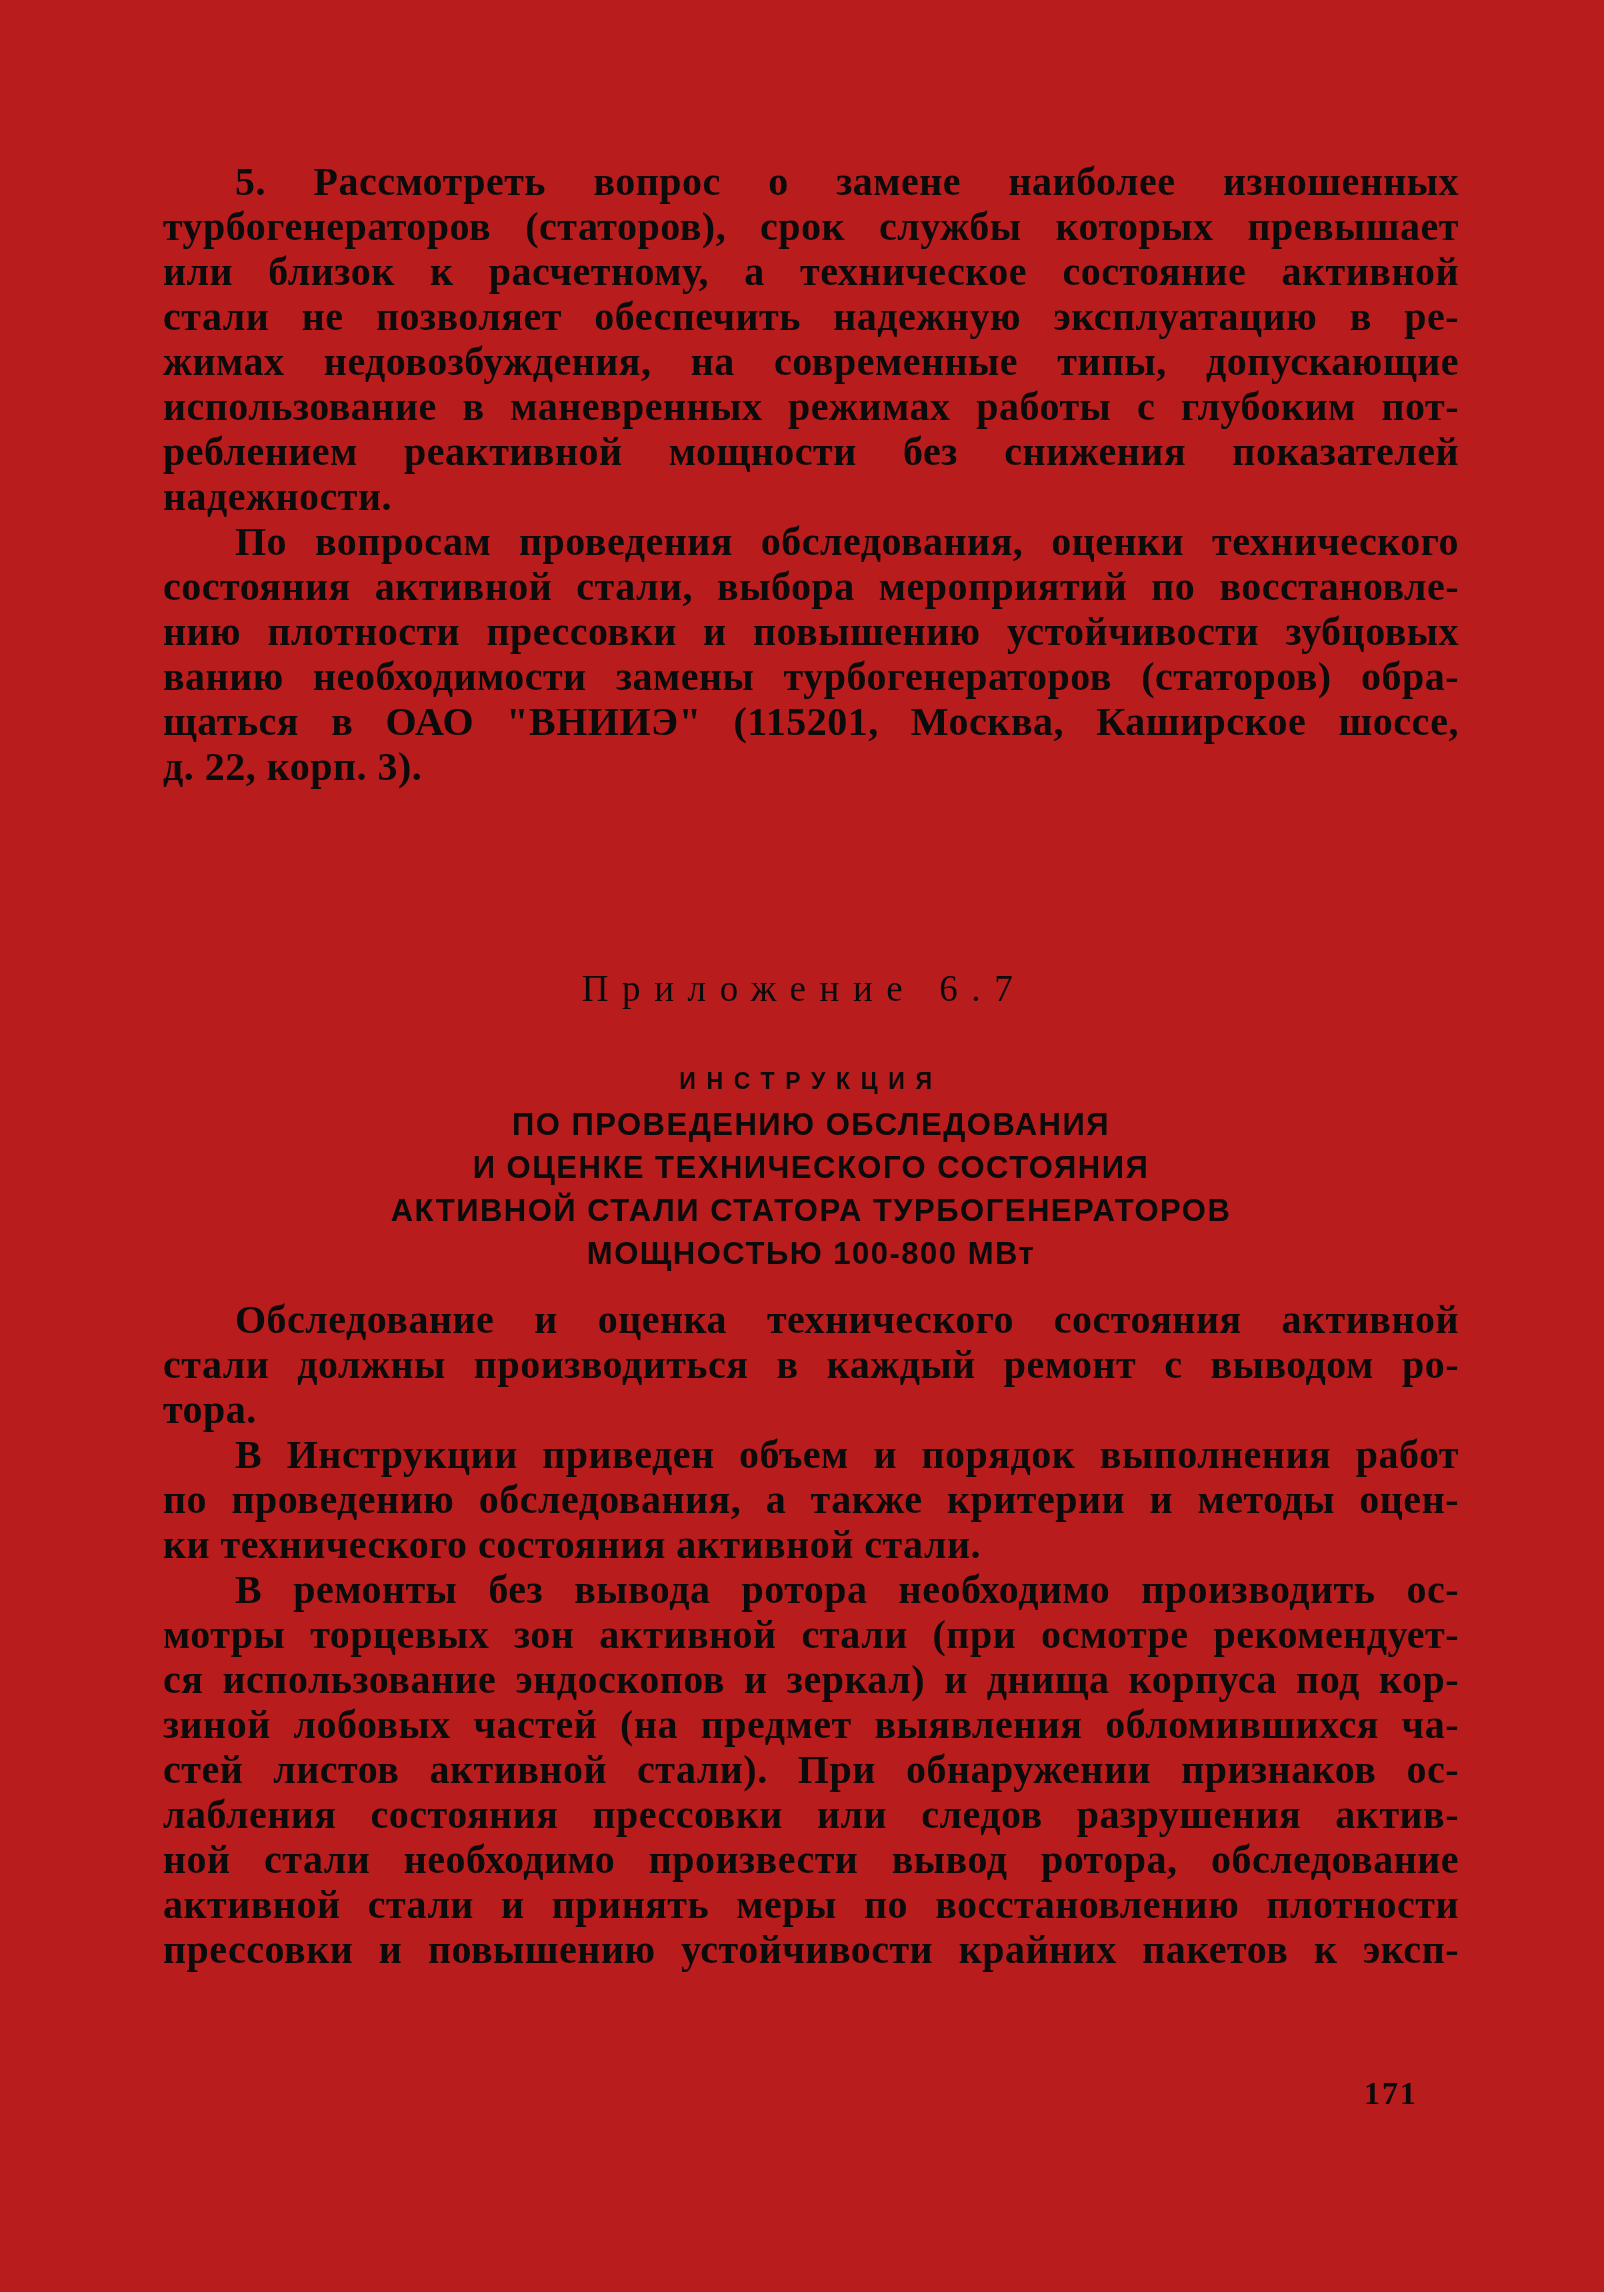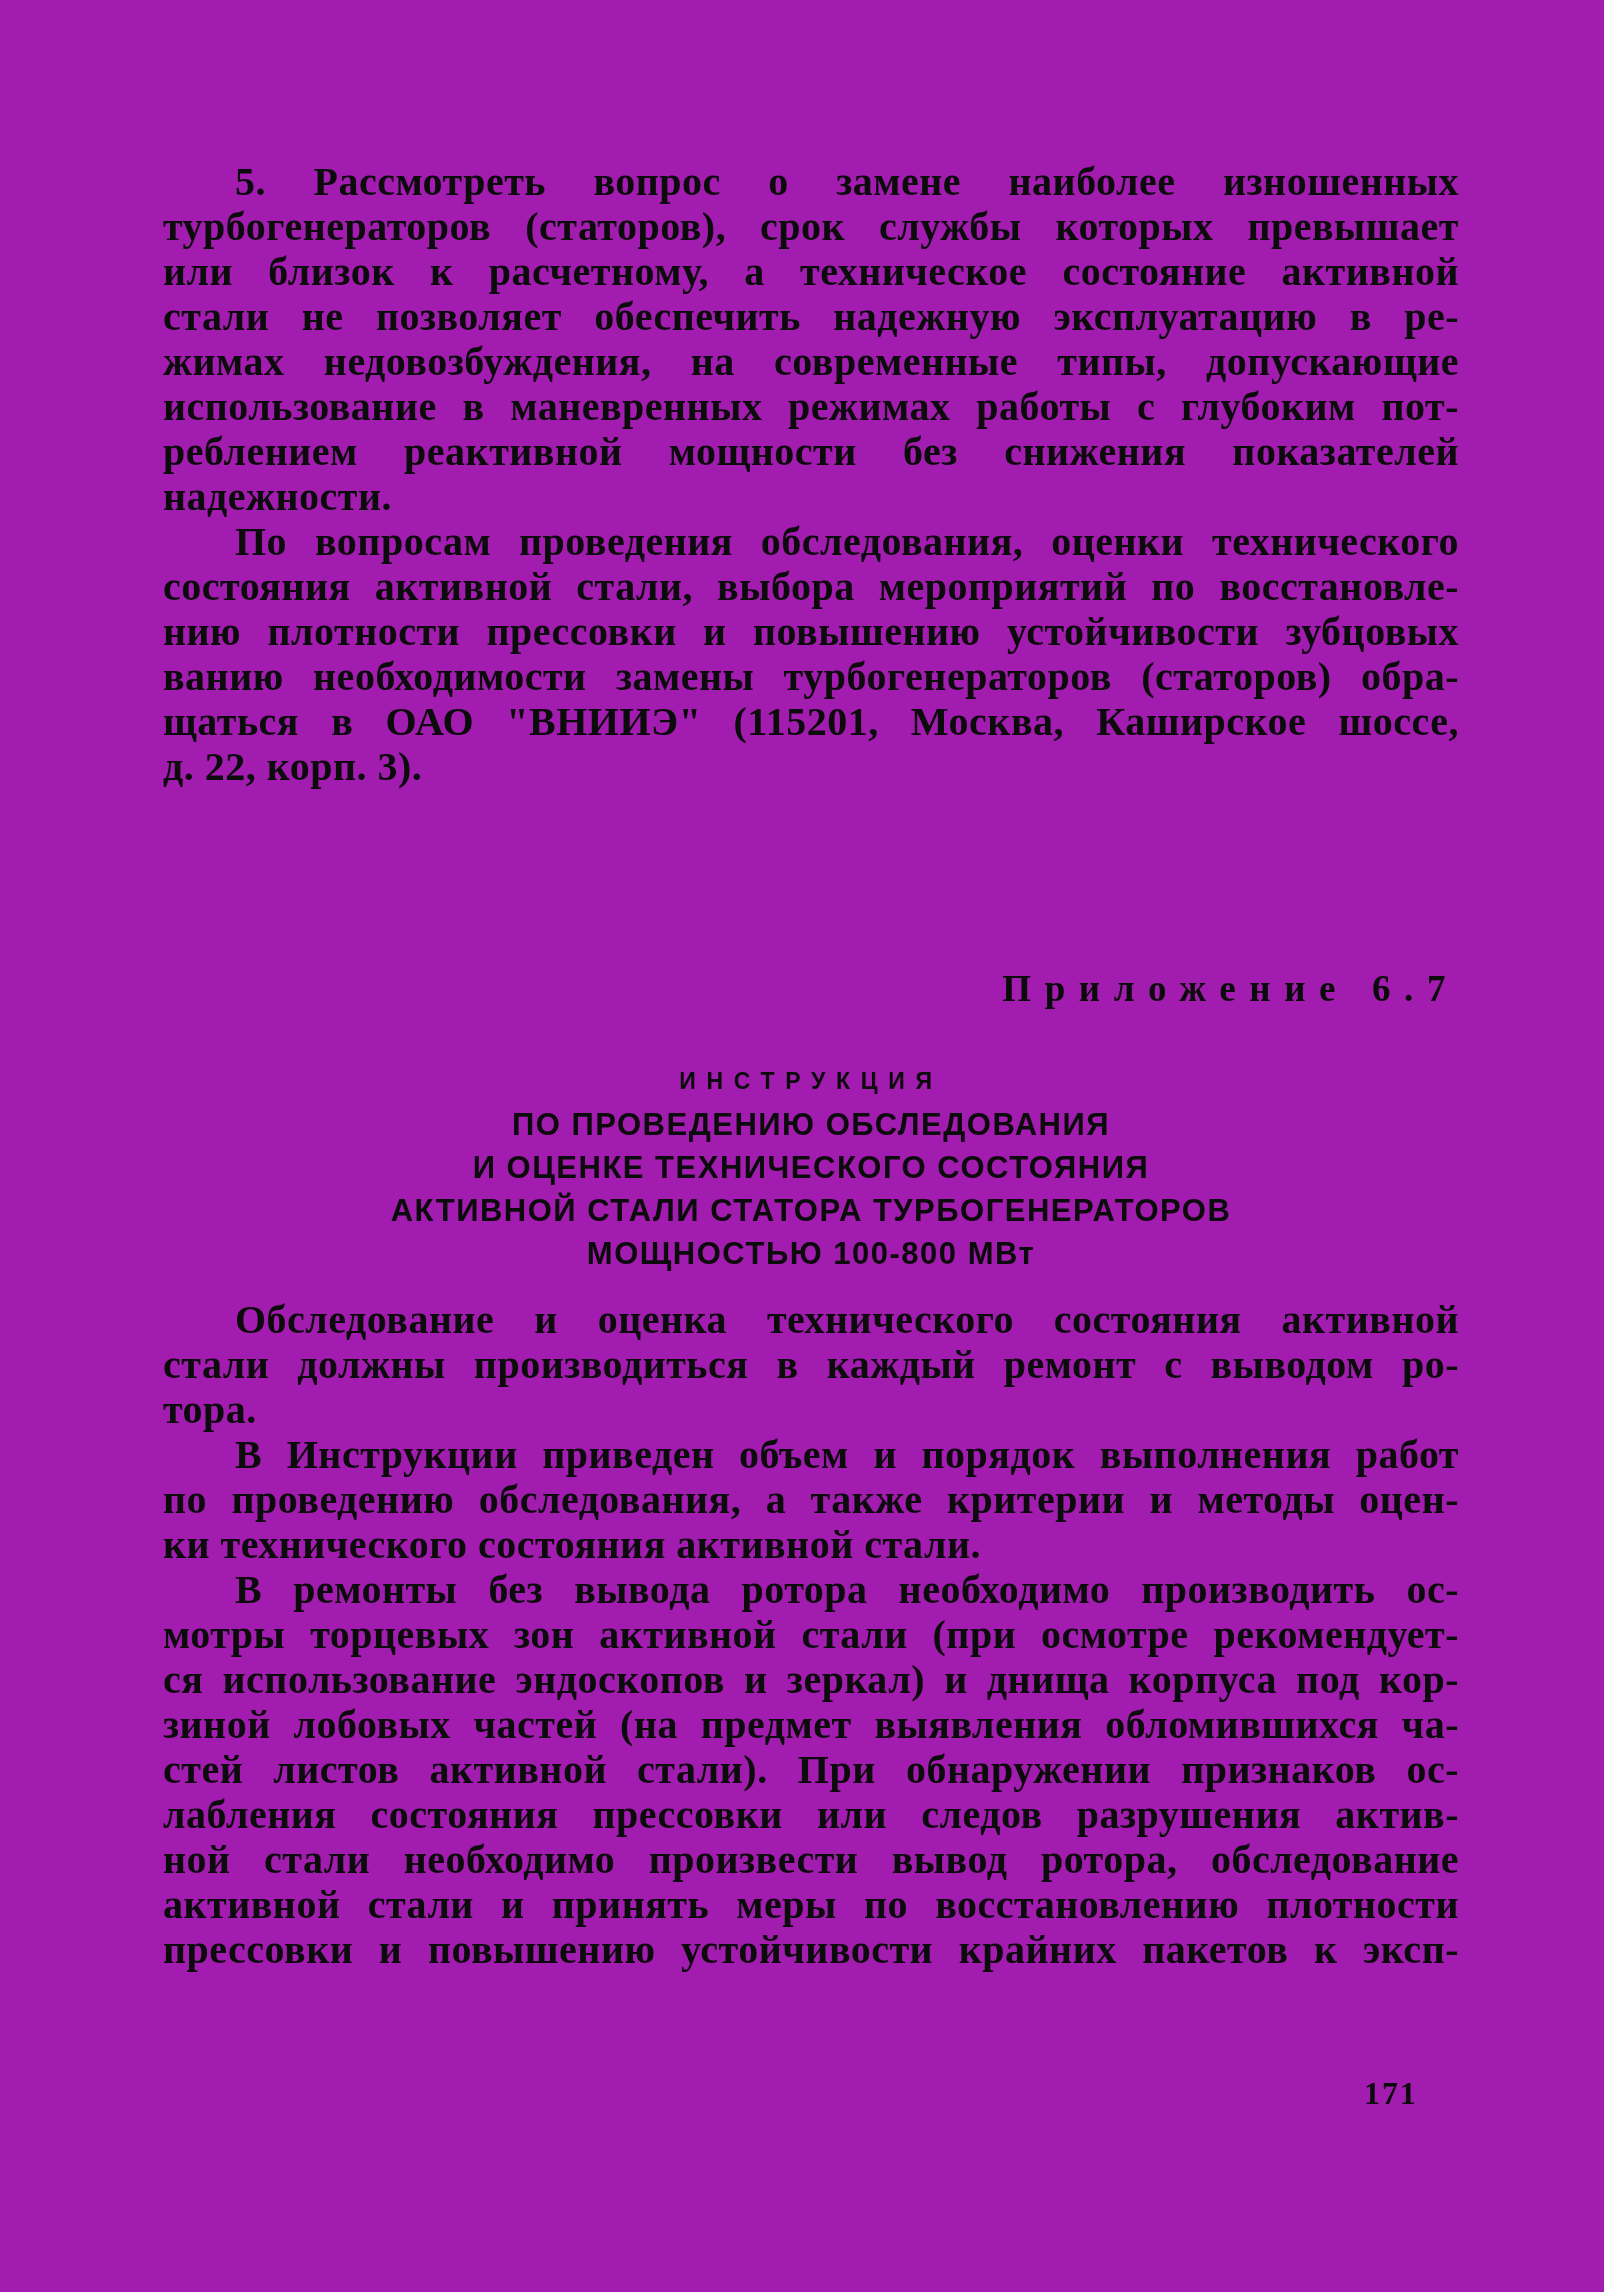--- a/index.html
+++ b/index.html
@@ -1,19 +1,19 @@
 <!DOCTYPE html>
 <html><head>
 <meta charset="utf-8">
 <style>
   html,body{margin:0;padding:0;background:#ffffff;}
   .page{
     position:relative;
     width:1605px;height:2292px;
-    background:#a21caf;
+    background:#b91c1c;
     color:#0b0b0b;
     font-family:"Liberation Serif", serif;
     overflow:hidden;
   }
   .body-text{
     position:absolute;
     left:163px;width:1296px;
     font-size:40px;
     font-weight:bold;
     letter-spacing:0.5px;
@@ -26,24 +26,24 @@
   }
   .body-text .line.last{
     text-align-last:auto;
     white-space:normal;
   }
   .body-text .line.indent{ padding-left:72px; }
   #block-1{ top:159px; }
   #block-2{ top:1297px; }
   .appendix{
     position:absolute;
-    top:967px;left:163px;width:1296px;
-    text-align:right;
+    top:967px;left:156px;width:1296px;
+    text-align:center;
     font-size:37px;
-    font-weight:bold;
+    font-weight:normal;
     letter-spacing:13.6px;
   }
   .doc-heading{
     position:absolute;
     top:1060px;left:163px;width:1296px;
     font-family:"Liberation Sans", sans-serif;
     font-weight:bold;
     font-size:31px;
   }
   .doc-heading .line{

